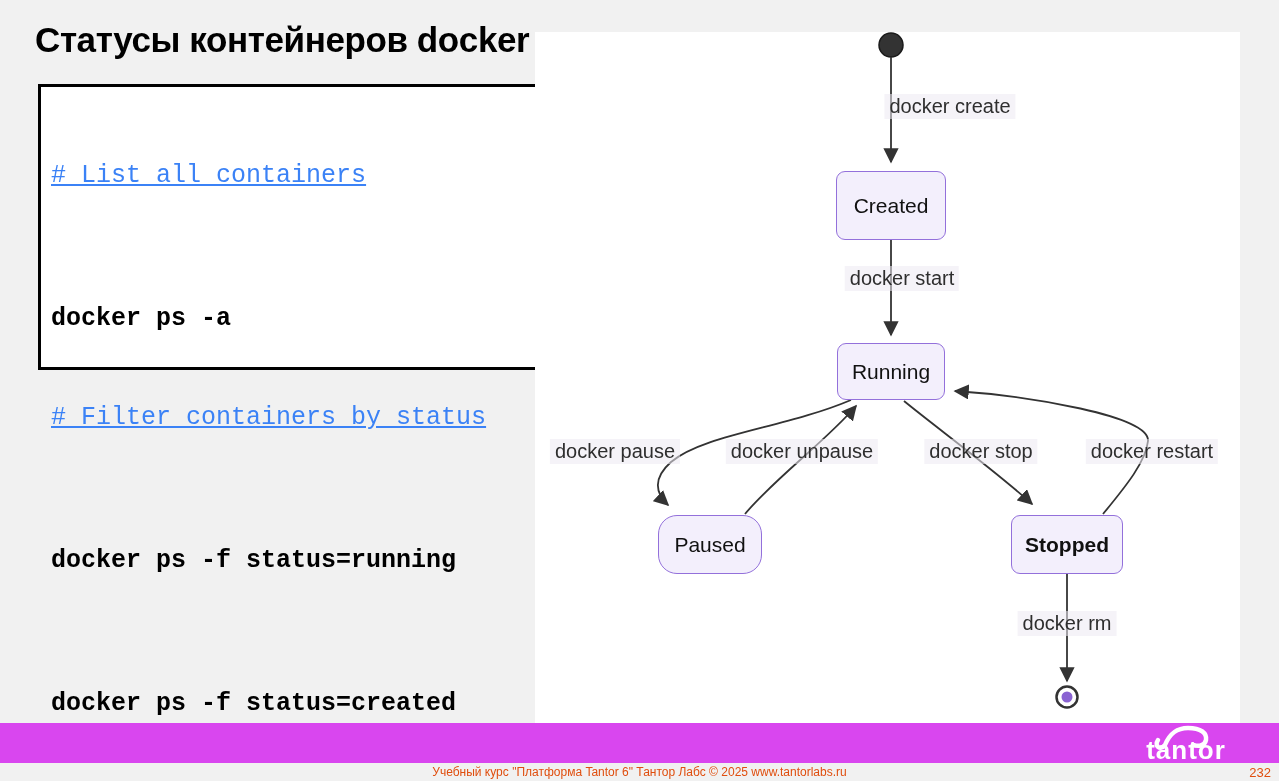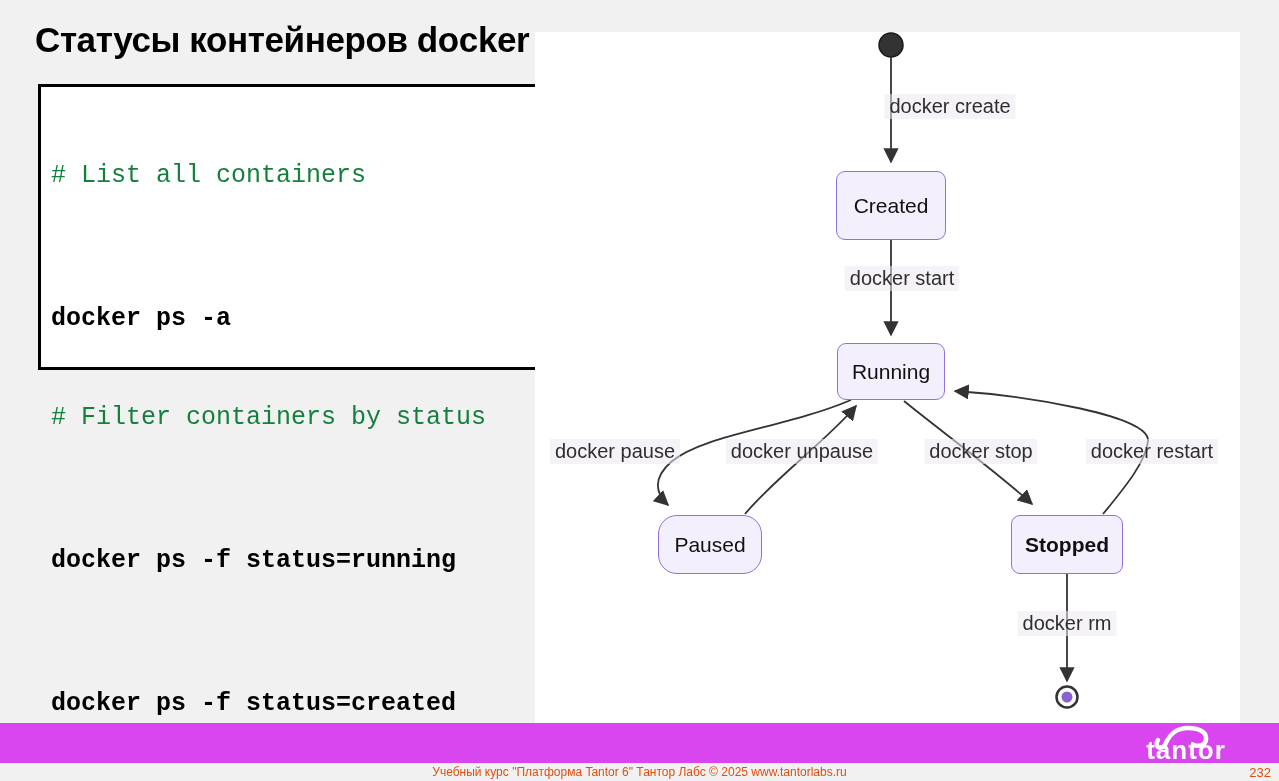--- a/index.html
+++ b/index.html
@@ -18,21 +18,21 @@
   .code-box{
     position:absolute;left:38px;top:84px;
     width:570px;height:286px;
     background:#ffffff;border:3px solid #000;
     box-sizing:border-box;
     padding:6px 10px;
     font-family:"Liberation Mono",monospace;
     font-size:25px;line-height:33px;
     white-space:pre;color:#000;
   }
-  .code-line.comment{font-weight:400;color:#15803d;}
+  .code-line.comment{font-weight:400;color:#3b82f6;text-decoration:underline;}
   .code-line.command{font-weight:700;color:#000;margin-top:44px;}
   .diagram{
     position:absolute;left:535px;top:32px;
     width:705px;height:691px;
     background:#ffffff;
   }
   .edges-svg{position:absolute;left:0;top:0;}
   .state{
     position:absolute;
     box-sizing:border-box;

